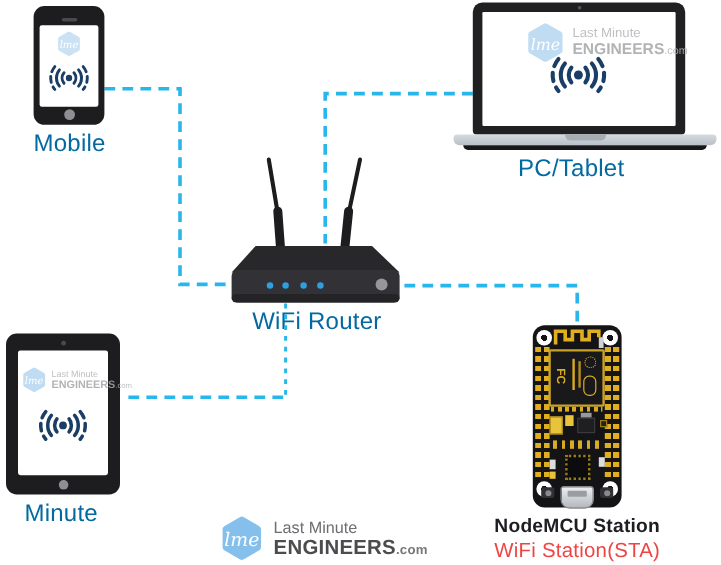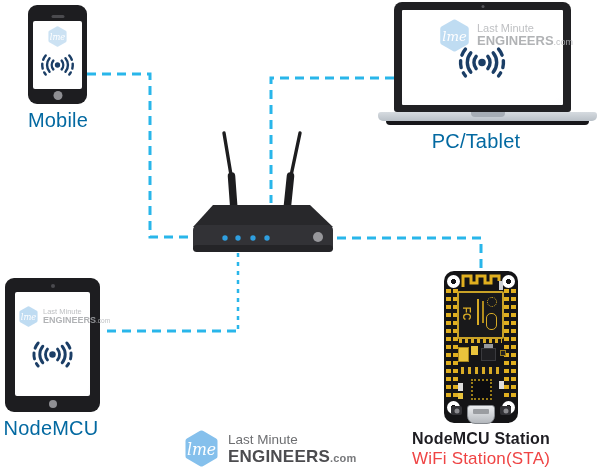--- a/index.html
+++ b/index.html
@@ -181,20 +181,21 @@
     <rect x="10" y="99" width="140" height="27" rx="5" fill="#323236"></rect>
     <rect x="10" y="119" width="140" height="7" rx="4" fill="#242427"></rect>
     <g fill="#2f9fe0">
       <circle cx="42" cy="112" r="2.7"></circle>
         <circle cx="55" cy="112" r="2.7"></circle>
       <circle cx="70" cy="112" r="2.7"></circle>
         <circle cx="84" cy="112" r="2.7"></circle>
     </g>
     <circle cx="135" cy="111" r="5" fill="#97979b"></circle>
   </svg>
+  <div class="lbl" style="left:183px;top:257px;width:162px">WiFi Router</div>
 
   <div class="abs tablet">
     <div class="cam"></div>
     <div class="screen abs">
       <div class="wm-row" style="left:3px;top:14px;gap:4px;opacity:.85">
         <svg width="21" height="21" viewBox="0 0 40 40">
           <polygon points="20,3.5 34.3,11.75 34.3,28.25 20,36.5 5.7,28.25 5.7,11.75" fill="#b5d6f0" stroke="#b5d6f0" stroke-width="6" stroke-linejoin="round"></polygon>
           <text x="20" y="27" text-anchor="middle" font-size="16" font-style="italic" font-family="DejaVu Serif, serif" fill="#ffffff">lme</text>
         </svg>
         <div class="wm-txt">
@@ -209,21 +210,21 @@
             <path d="M39.2 12.4 A12 12 0 0 1 39.2 27.6"></path>
           <path d="M18.2 8.2 A18.4 18.4 0 0 0 18.2 31.8"></path>
             <path d="M45.8 8.2 A18.4 18.4 0 0 1 45.8 31.8"></path>
           <path d="M11.6 3.6 A25.4 25.4 0 0 0 11.6 36.4" stroke-dasharray="8.5 7"></path>
           <path d="M52.4 3.6 A25.4 25.4 0 0 1 52.4 36.4" stroke-dasharray="8.5 7"></path>
         </g>
       </svg>
     </div>
     <div class="home"></div>
   </div>
-  <div class="lbl" style="left:2px;top:417px;width:98px">NodeMCU</div>
+  <div class="lbl" style="left:2px;top:417px;width:98px">Minute</div>
 
   <div class="abs mcu">
     <div class="body"></div>
     <div class="hole" style="left:3px;top:4px"></div>
     <div class="hole" style="left:58px;top:4px"></div>
     <div class="hole" style="left:3px;top:130px"></div>
     <div class="hole" style="left:58px;top:130px"></div>
     <div class="pins" style="left:2px"></div>
     <div class="pins" style="right:2px"></div>
     <svg class="abs" style="left:16px;top:1px" width="42" height="18" viewBox="0 0 42 18">

